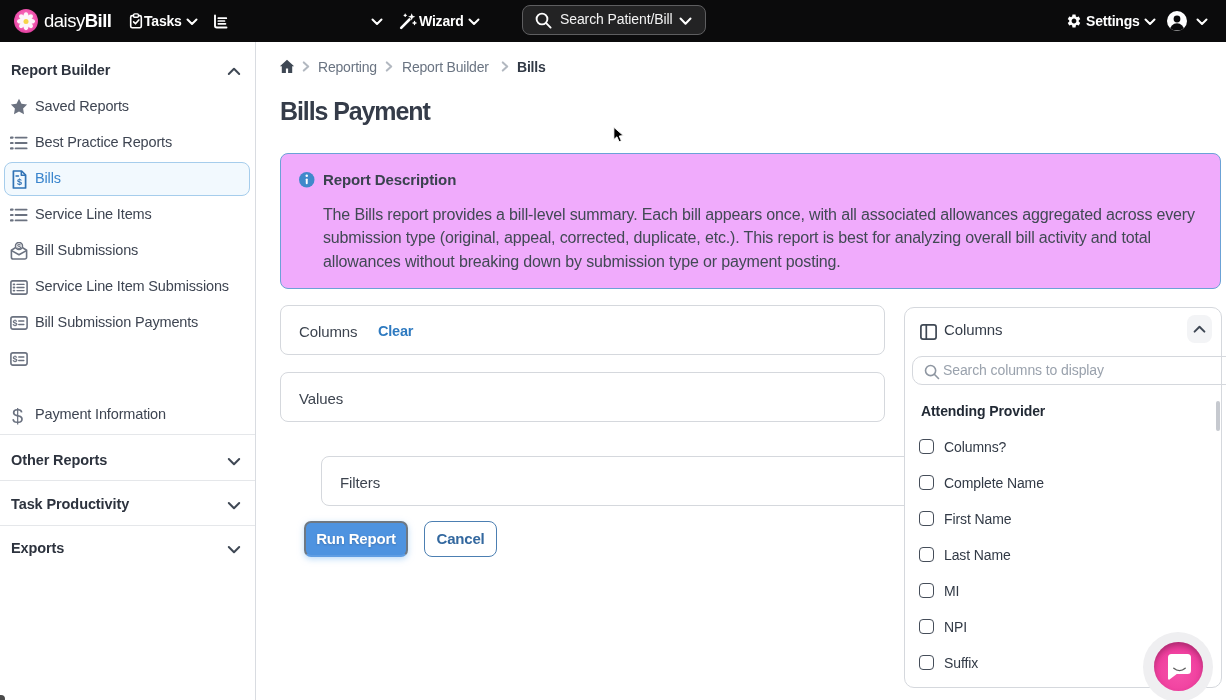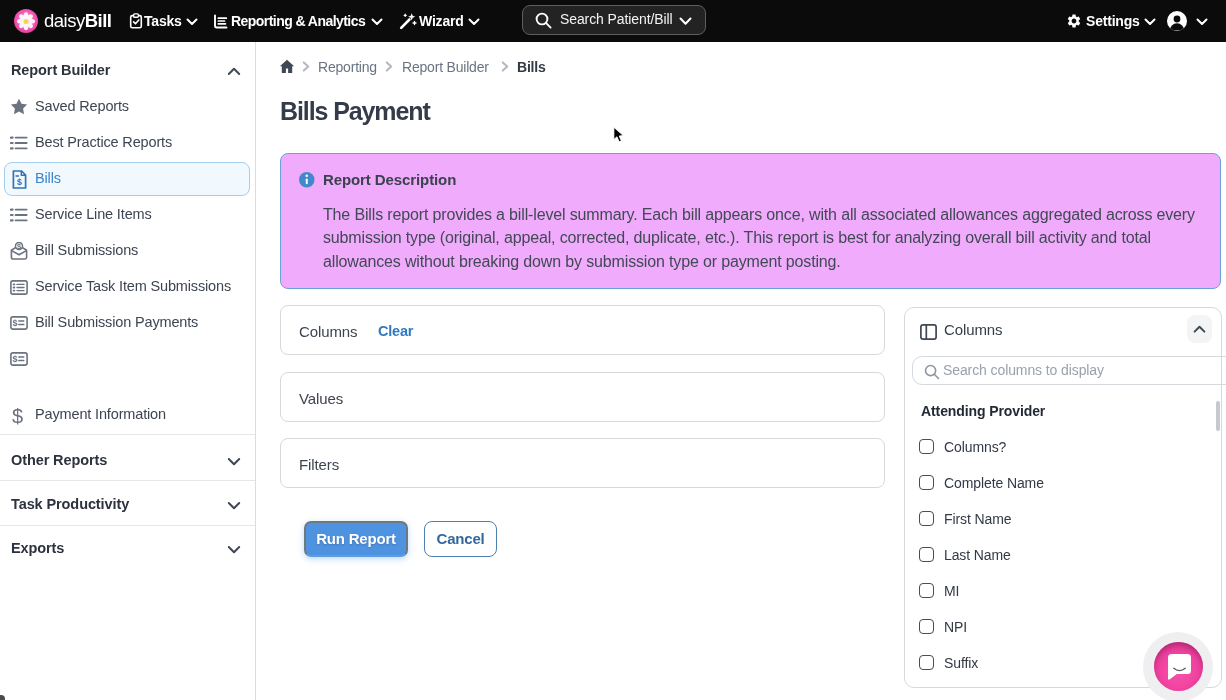--- a/index.html
+++ b/index.html
@@ -87,21 +87,20 @@
   </svg>
   <div class="navtxt" style="left:144px;">Tasks</div>
   <svg class="abs" style="left:186px;top:18px;" width="12" height="8" viewBox="0 0 12 8">
       <path d="M1.5 1.5L6 6l4.5-4.5" fill="none" stroke="#fff" stroke-width="2" stroke-linecap="round" stroke-linejoin="round"></path>
     </svg>
 
   <svg class="abs" style="left:213px;top:14px;" width="15" height="15" viewBox="0 0 15 15">
     <path d="M2 1.5v10.3a1.7 1.7 0 0 0 1.7 1.7H13.5" fill="none" stroke="#fff" stroke-width="1.9" stroke-linecap="round"></path>
     <path d="M5.3 4.2h8M5.3 7h6.2M5.3 9.8h7.2" stroke="#fff" stroke-width="1.7" stroke-linecap="round"></path>
   </svg>
-  <div class="navtxt" style="left:231px; letter-spacing:-0.55px;">Reporting &amp; Analytics</div>
   <svg class="abs" style="left:371px;top:18px;" width="12" height="8" viewBox="0 0 12 8">
       <path d="M1.5 1.5L6 6l4.5-4.5" fill="none" stroke="#fff" stroke-width="2" stroke-linecap="round" stroke-linejoin="round"></path>
     </svg>
 
   <svg class="abs" style="left:399px;top:12px;" width="18" height="18" viewBox="0 0 18 18">
     <path d="M2.2 15.8L10.5 7.5" stroke="#fff" stroke-width="2.6" stroke-linecap="round"></path>
     <path d="M12.7 1.2l1 2.6 2.6 1-2.6 1-1 2.6-1-2.6-2.6-1 2.6-1z" fill="#fff"></path>
     <path d="M15.5 9.5v3M14 11h3" stroke="#fff" stroke-width="1.3" stroke-linecap="round"></path>
     <path d="M6.2 2.2v2.2M5.1 3.3h2.2" stroke="#fff" stroke-width="1.2" stroke-linecap="round"></path>
   </svg>
@@ -189,21 +188,21 @@
     <rect x="0.9" y="0.9" width="16.2" height="12.2" rx="2" fill="none" stroke="#6b7280" stroke-width="1.6"></rect>
     <text x="5" y="10" font-size="9" font-weight="bold" fill="#6b7280" text-anchor="middle" font-family="Liberation Sans">$</text>
     <path d="M8.8 5h5M8.8 8.6h5" stroke="#6b7280" stroke-width="1.5" stroke-linecap="round"></path>
   </svg>
   <div class="abs" style="left:12px;top:363px;font-size:20px;color:#6b7280;font-weight:400;">$</div>
   <div class="sideitem" style="top:56px;">Saved Reports</div>
   <div class="sideitem" style="top:92px;">Best Practice Reports</div>
   <div class="sideitem" style="top:128px; color:#3a85cd;">Bills</div>
   <div class="sideitem" style="top:164px;">Service Line Items</div>
   <div class="sideitem" style="top:200px;">Bill Submissions</div>
-  <div class="sideitem" style="top:236px;">Service Task Item Submissions</div>
+  <div class="sideitem" style="top:236px;">Service Line Item Submissions</div>
   <div class="sideitem" style="top:272px;">Bill Submission Payments</div>
   <div class="sideitem" style="top:364px;">Payment Information</div>
   <div class="sep" style="top:392px;"></div>
   <div class="sidehead" style="top:410px;">Other Reports</div>
   <svg class="abs" style="left:227px;top:415px;" width="14" height="9" viewBox="0 0 14 9">
       <path d="M1.8 2L7 7.2 12.2 2" fill="none" stroke="#3f4854" stroke-width="2" stroke-linecap="round" stroke-linejoin="round"></path>
     </svg>
   <div class="sep" style="top:438px;"></div>
   <div class="sidehead" style="top:454px;">Task Productivity</div>
   <svg class="abs" style="left:227px;top:459px;" width="14" height="9" viewBox="0 0 14 9">
@@ -243,21 +242,21 @@
   <div id="infobody">The Bills report provides a bill-level summary. Each bill appears once, with all associated allowances aggregated across every<br>submission type (original, appeal, corrected, duplicate, etc.). This report is best for analyzing overall bill activity and total<br>allowances without breaking down by submission type or payment posting.</div>
 </div>
 
 <div class="panel" style="top:305px;">
     <span class="lbl">Columns</span>
     <span id="clear">Clear</span>
   </div>
 <div class="panel" style="top:372px;">
     <span class="lbl">Values</span>
   </div>
-<div class="panel" style="top:438px;">
+<div class="panel" style="top:456px;margin-left:41px;">
     <span class="lbl">Filters</span>
   </div>
 
 <div id="runbtn">Run Report</div>
 <div id="cancelbtn">Cancel</div>
 
 <div id="rpanel">
   <svg class="abs" style="left:15px;top:16px;" width="17" height="16" viewBox="0 0 17 16">
     <rect x="0.9" y="0.9" width="15.2" height="14.2" rx="2.2" fill="none" stroke="#3f4854" stroke-width="1.7"></rect>
     <path d="M6.3 0.9v14.2" stroke="#3f4854" stroke-width="1.7"></path>

